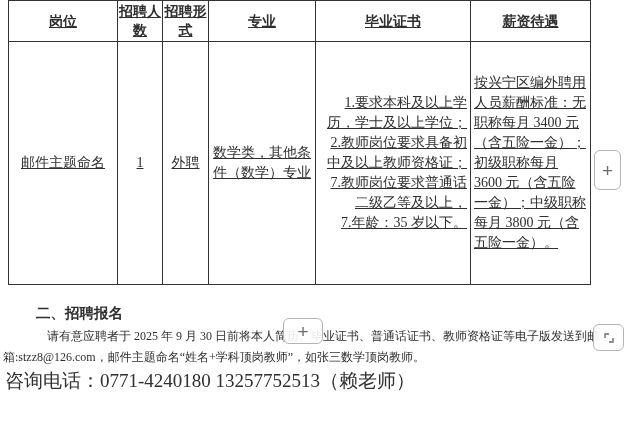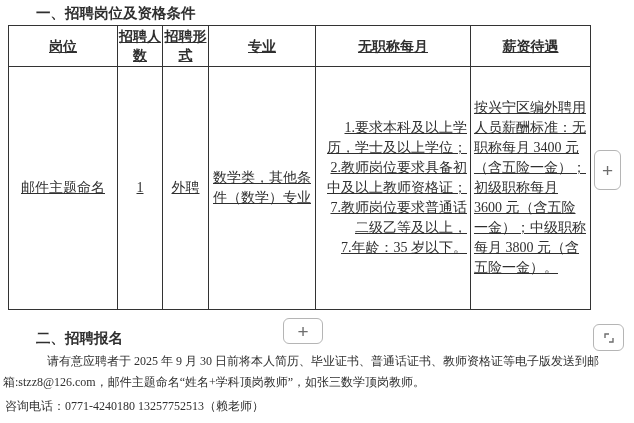--- a/index.html
+++ b/index.html
@@ -43,21 +43,21 @@
   td.c { text-align:center; vertical-align:middle; }
   td.l { text-align:left; vertical-align:middle; }
   .cond-line { text-align:right; }
   .para {
     font-size:12px;
     line-height:21px;
     margin:3px 18px 0 3px;
     text-indent:44px;
   }
   .contact {
-    font-size:12px;
+    font-size:19px;
     line-height:20px;
     margin:3px 0 0 5px;
   }
   .fab {
     position:absolute;
     display:flex; align-items:center; justify-content:center;
     border:1px solid #b5b5b5;
     border-radius:6px;
     background:rgba(255,255,255,0.88);
     color:#6e6e6e;
@@ -68,38 +68,37 @@
   .fab .plus { font-size:19px; font-weight:400; line-height:1; }
   .add-col { left:594px; top:150px; width:27px; height:40px; }
   .add-row { left:283px; top:318px; width:40px; height:26px; }
   .expand-btn { left:593px; top:324px; width:31px; height:27px; }
 </style>
 </head>
 <body>
 
 <div class="page">
 
-  <div class="sec-heading">一、招聘岗位及资格条件</div>
 
   <table class="recruit">
     <colgroup>
       <col style="width:109px">
         <col style="width:45px">
         <col style="width:46px">
       <col style="width:107px">
         <col style="width:155px">
         <col style="width:120px">
     </colgroup>
     <thead>
       <tr>
         <th>岗位</th>
         <th>招聘人数</th>
         <th>招聘形式</th>
         <th>专业</th>
-        <th>无职称每月</th>
+        <th>毕业证书</th>
         <th>薪资待遇</th>
       </tr>
     </thead>
     <tbody>
       <tr>
         <td class="c">邮件主题命名</td>
         <td class="c">1</td>
         <td class="c">外聘</td>
         <td class="c">数学类，其他条件（数学）专业</td>
         <td class="l">

